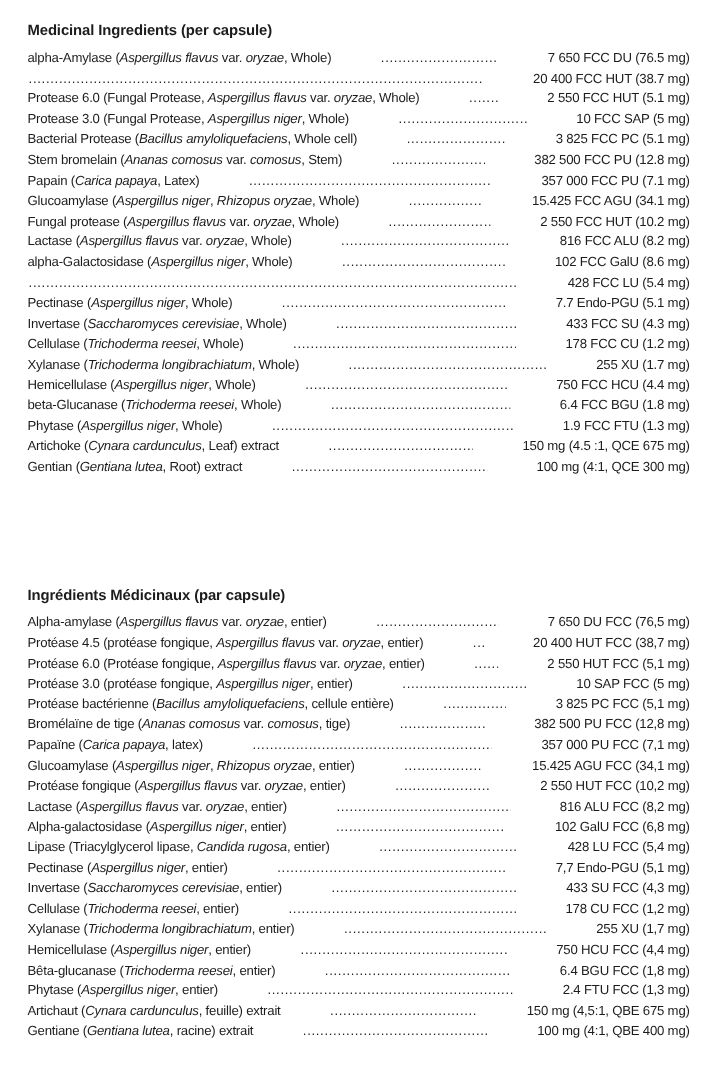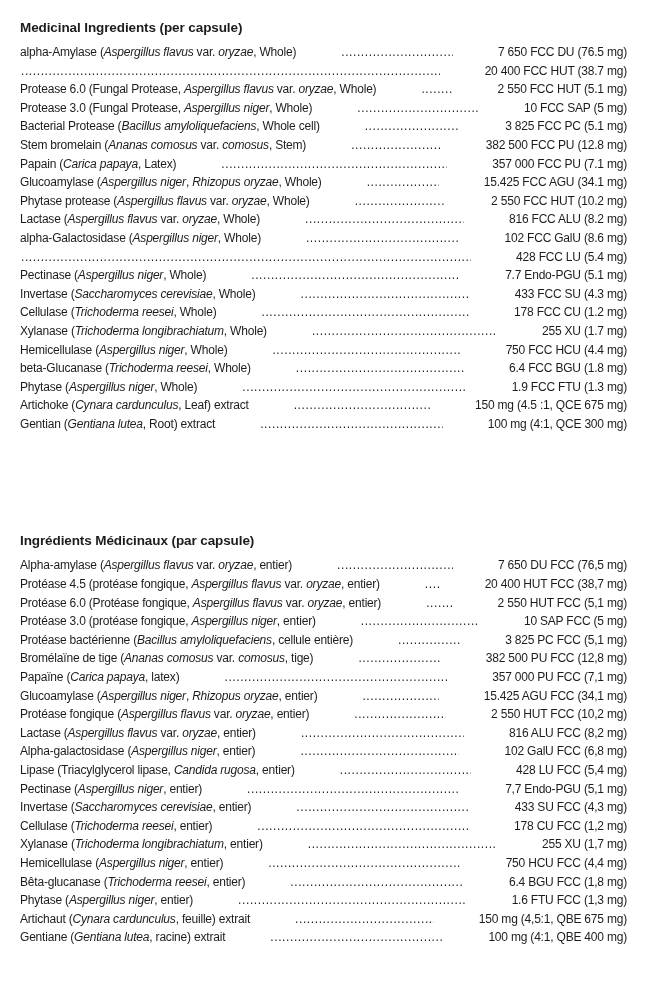--- a/index.html
+++ b/index.html
@@ -11,21 +11,21 @@
     width: 646px;
     height: 985px;
     overflow: hidden;
     font-family: "Liberation Sans", sans-serif;
     color: #1c1c1c;
   }
   .label-panel {
     box-sizing: border-box;
     width: 646px;
     height: 985px;
-    padding: 20px 19px 0 20px;
+    padding: 20px 19px 0 25px;
   }
   .ing-section { margin: 0; }
   .ing-section.second { margin-top: 100px; }
   .section-title {
     font-size: 13.5px;
     font-weight: bold;
     letter-spacing: -0.1px;
     margin: 0 0 8px 0;
     line-height: 15px;
   }
@@ -107,21 +107,21 @@
     <span class="amount">357 000 FCC PU (7.1 mg)</span>
   </div>
 
   <div class="row">
     <span class="name"><span>Glucoamylase (</span><i>Aspergillus niger</i><span>, </span><i>Rhizopus oryzae</i><span>, Whole)</span></span>
     <span class="leader"></span>
     <span class="amount">15.425 FCC AGU (34.1 mg)</span>
   </div>
 
   <div class="row">
-    <span class="name"><span>Phytase protease (</span><i>Aspergillus flavus</i><span> var. </span><i>oryzae</i><span>, Whole)</span></span>
+    <span class="name"><span>Fungal protease (</span><i>Aspergillus flavus</i><span> var. </span><i>oryzae</i><span>, Whole)</span></span>
     <span class="leader"></span>
     <span class="amount">2 550 FCC HUT (10.2 mg)</span>
   </div>
 
   <div class="row">
     <span class="name"><span>Lactase (</span><i>Aspergillus flavus</i><span> var. </span><i>oryzae</i><span>, Whole)</span></span>
     <span class="leader"></span>
     <span class="amount">816 FCC ALU (8.2 mg)</span>
   </div>
 
@@ -299,21 +299,21 @@
 
   <div class="row">
     <span class="name"><span>Bêta-glucanase (</span><i>Trichoderma reesei</i><span>, entier)</span></span>
     <span class="leader"></span>
     <span class="amount">6.4 BGU FCC (1,8 mg)</span>
   </div>
 
   <div class="row">
     <span class="name"><span>Phytase (</span><i>Aspergillus niger</i><span>, entier)</span></span>
     <span class="leader"></span>
-    <span class="amount">1.6 FTU FCC (1,3 mg)</span>
+    <span class="amount">2.4 FTU FCC (1,3 mg)</span>
   </div>
 
   <div class="row">
     <span class="name"><span>Artichaut (</span><i>Cynara cardunculus</i><span>, feuille) extrait</span></span>
     <span class="leader"></span>
     <span class="amount">150 mg (4,5:1, QBE 675 mg)</span>
   </div>
 
   <div class="row">
     <span class="name"><span>Gentiane (</span><i>Gentiana lutea</i><span>, racine) extrait</span></span>

